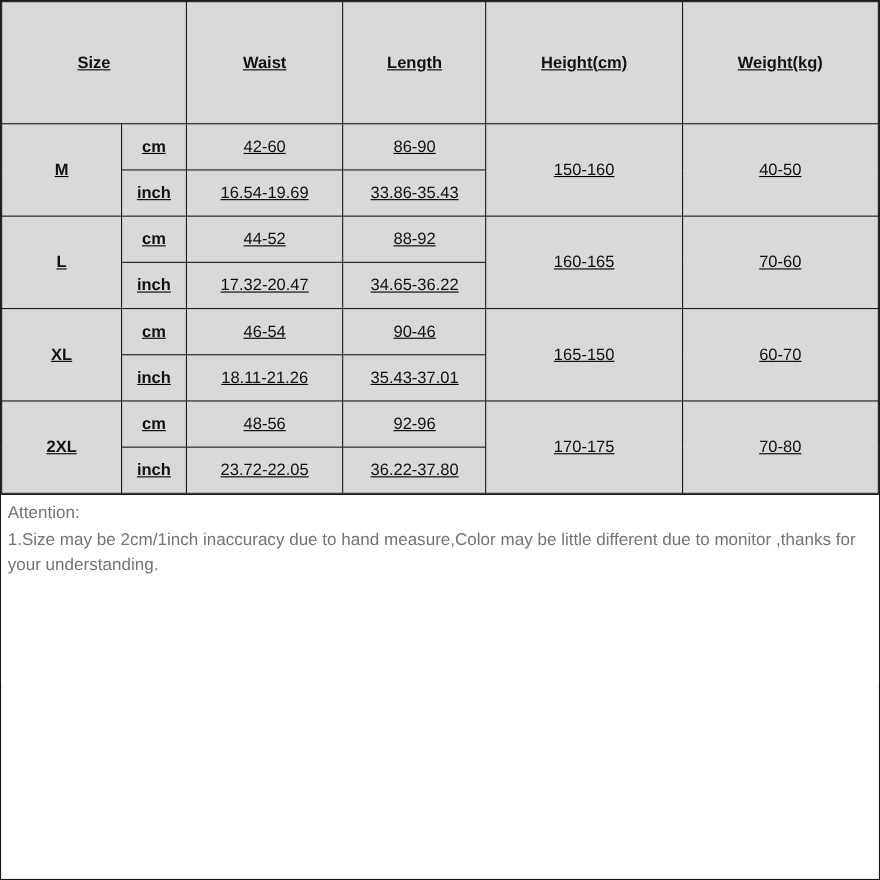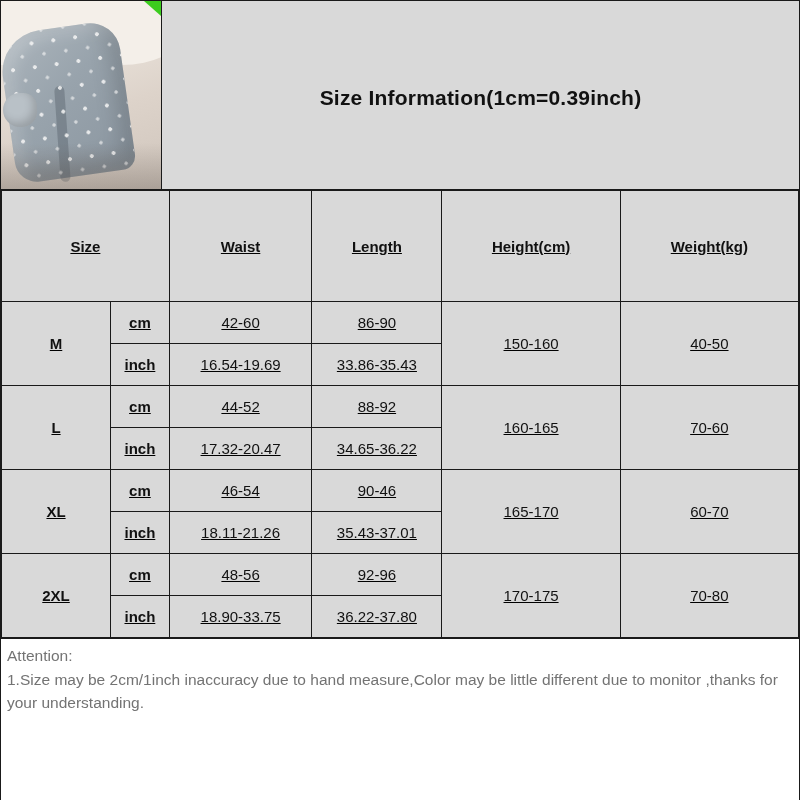--- a/index.html
+++ b/index.html
@@ -206,34 +206,20 @@
   }
   .attention .line.wrap {
     white-space: normal;
   }
 </style>
 </head>
 <body>
 
 <div class="sheet">
 
-  <div class="top-band">
-    <div class="photo-cell">
-      <div class="photo-bg"></div>
-      <div class="photo-blanket"></div>
-      <div class="photo-pants"></div>
-      <div class="photo-dots"></div>
-      <div class="photo-foot"></div>
-      <div class="photo-shadow"></div>
-      <div class="photo-flag"></div>
-    </div>
-    <div class="title-cell">
-      <div class="title-text">Size Information(1cm=0.39inch)</div>
-    </div>
-  </div>
 
   <table class="size-table">
     <colgroup>
       <col class="c-size">
       <col class="c-unit">
       <col class="c-waist">
       <col class="c-length">
       <col class="c-height">
       <col class="c-weight">
     </colgroup>
@@ -272,40 +258,40 @@
         <td class="unit-cell">inch</td>
         <td>17.32-20.47</td>
         <td>34.65-36.22</td>
       </tr>
 
       <tr class="data-row">
         <td rowspan="2" class="size-cell">XL</td>
         <td class="unit-cell">cm</td>
         <td>46-54</td>
         <td>90-46</td>
-        <td rowspan="2" class="hw-cell">165-170</td>
+        <td rowspan="2" class="hw-cell">165-150</td>
         <td rowspan="2" class="hw-cell">60-70</td>
       </tr>
       <tr class="data-row">
         <td class="unit-cell">inch</td>
         <td>18.11-21.26</td>
         <td>35.43-37.01</td>
       </tr>
 
       <tr class="data-row">
         <td rowspan="2" class="size-cell">2XL</td>
         <td class="unit-cell">cm</td>
         <td>48-56</td>
         <td>92-96</td>
         <td rowspan="2" class="hw-cell">170-175</td>
         <td rowspan="2" class="hw-cell">70-80</td>
       </tr>
       <tr class="data-row">
         <td class="unit-cell">inch</td>
-        <td>18.90-33.75</td>
+        <td>23.72-22.05</td>
         <td>36.22-37.80</td>
       </tr>
     </tbody>
   </table>
 
   <div class="attention">
     <div class="line">Attention:</div>
     <div class="line wrap">1.Size may be 2cm/1inch inaccuracy due to hand measure,Color may be little different due to monitor ,thanks for your understanding.</div>
   </div>
 

